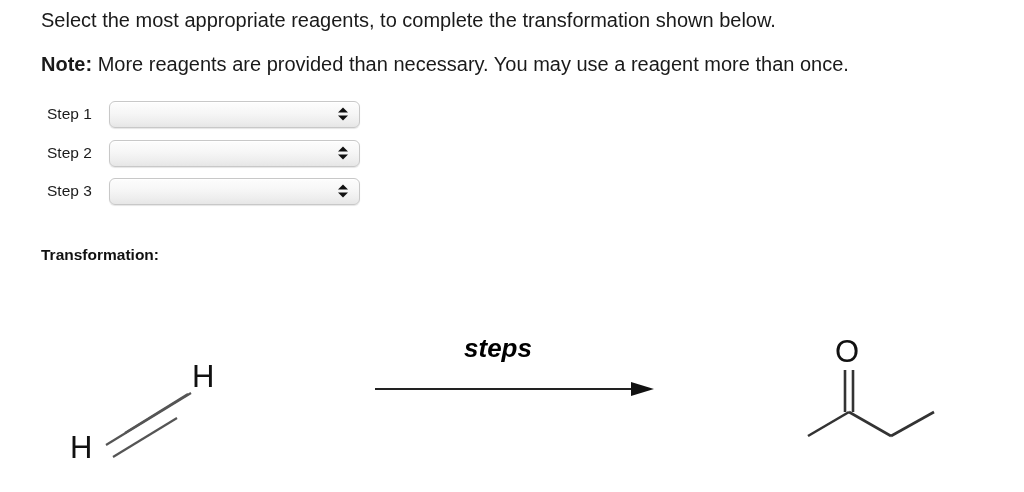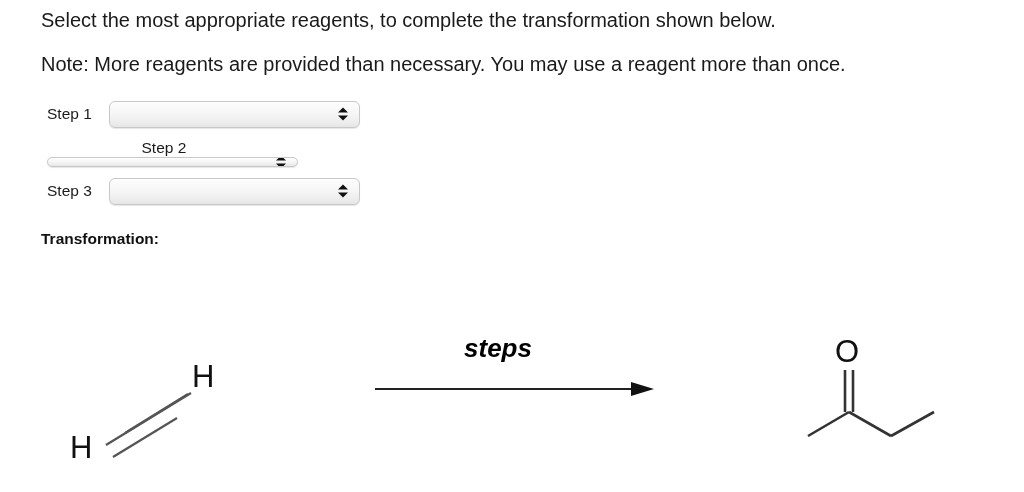--- a/index.html
+++ b/index.html
@@ -21,32 +21,32 @@
   .prompt-line {
     position: absolute;
     left: 41px;
     font-size: 20px;
     line-height: 20px;
     color: #1a1a1a;
     white-space: nowrap;
   }
   #instruction-text { top: 10px; }
   #note-line { top: 54px; }
-  #note-line .note-label { font-weight: normal; }
+  #note-line .note-label { font-weight: bold; }
 
   
   .step-row {
     position: absolute;
     left: 47px;
     display: flex;
     align-items: center;
     height: 28px;
   }
   #step-row-1 { top: 100px; }
-  #step-row-2 { top: 139px; flex-direction: column; }
+  #step-row-2 { top: 139px; }
   #step-row-3 { top: 177px; }
 
   .step-label {
     font-size: 15.5px;
     color: #1a1a1a;
     width: 62px;
     white-space: nowrap;
   }
 
   .select-shell {
@@ -92,21 +92,21 @@
     width: 0; height: 0;
     border-left: 5px solid transparent;
     border-right: 5px solid transparent;
     border-top: 5px solid #111;
   }
 
   
   #transformation-heading {
     position: absolute;
     left: 41px;
-    top: 230px;
+    top: 246px;
     font-size: 15.5px;
     font-weight: bold;
     color: #111;
     white-space: nowrap;
   }
 
   
   #scheme {
     position: absolute;
     left: 0;

